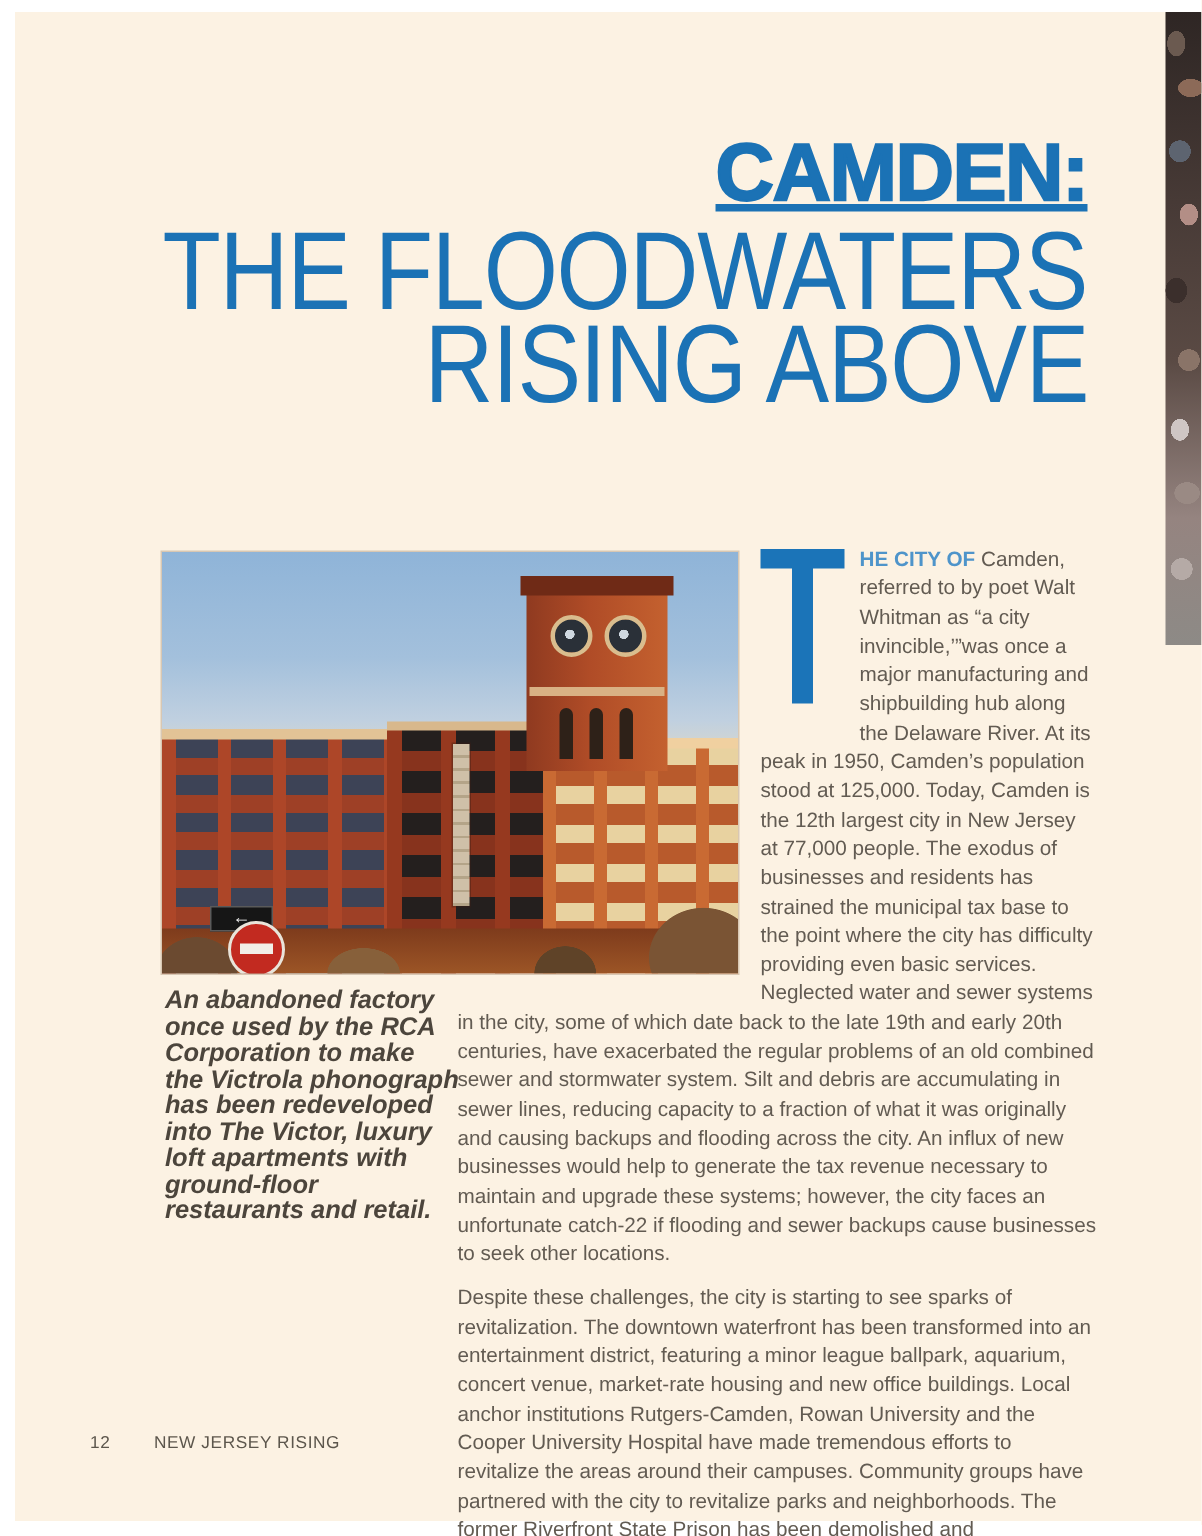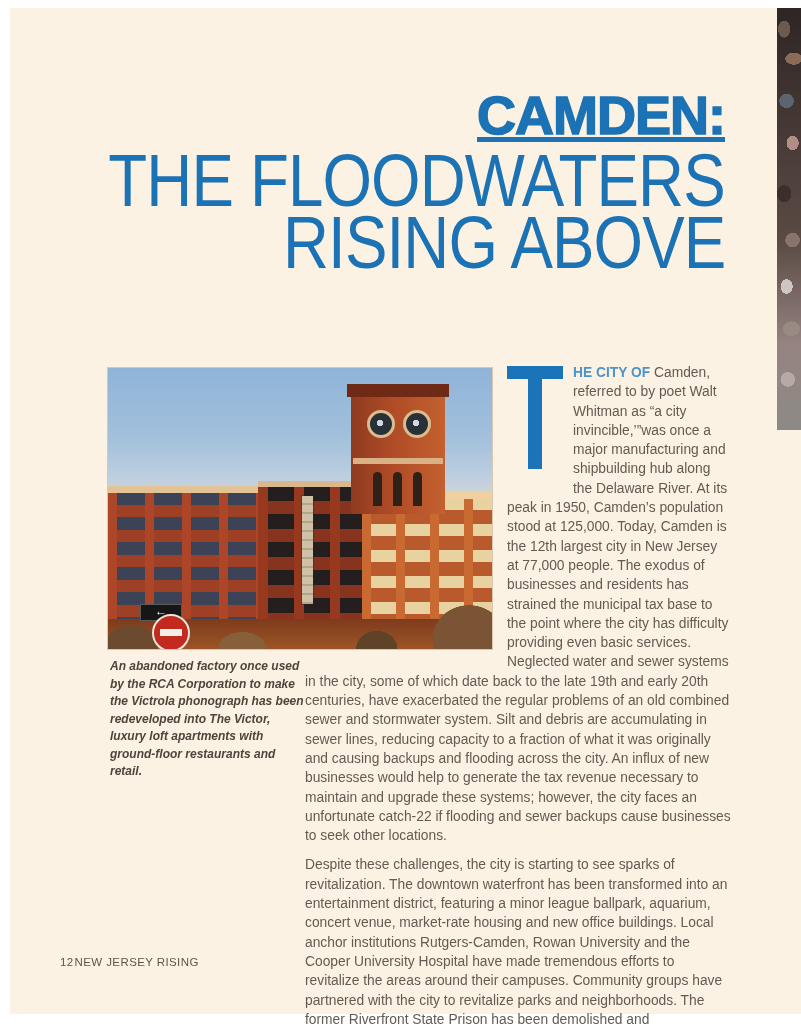--- a/index.html
+++ b/index.html
@@ -107,40 +107,40 @@
   .sign-noentry{
     position:absolute;left:44px;top:246px;width:34px;height:34px;border-radius:50%;
     background:#c22a20;border:2px solid #e9e4da;
   }
   .sign-noentry::before{
     content:"";position:absolute;left:6px;top:13px;width:22px;height:7px;background:#f2efe8;
   }
   
   .caption{
     position:absolute;left:100px;top:650px;width:196px;
-    font-style:italic;font-weight:bold;font-size:12px;line-height:17.5px;
+    font-style:italic;font-weight:bold;font-size:17px;line-height:17.5px;
     color:#4c453c;
   }
   
   .article{
     position:absolute;left:295px;top:355px;width:426px;
     font-size:13.8px;line-height:19.3px;color:#625b52;
     text-align:left;
   }
   .photo-spacer{float:left;width:202px;height:290px;}
   .dropcap-box{float:left;width:66px;height:116px;position:relative;}
   .dc-bar{position:absolute;left:0;top:3px;width:56px;height:13px;background:#1b74b8;}
   .dc-stem{position:absolute;left:21px;top:3px;width:14px;height:103px;background:#1b74b8;}
   .leadin{color:#4e94ca;font-weight:bold;}
   .article p{margin:0;}
   .article p + p{margin-top:10px;}
   .sr{position:absolute;width:1px;height:1px;overflow:hidden;clip:rect(0 0 0 0);}
   
   .footer{
-    position:absolute;left:50px;top:948px;display:flex;gap:1px;align-items:flex-end;
+    position:absolute;left:50px;top:948px;display:flex;gap:29px;align-items:flex-end;
     color:#5c564c;font-size:11.5px;letter-spacing:0.4px;
   }
   
   .edge-strip{
     position:absolute;left:767px;top:0;width:24px;height:422px;
     background:
       radial-gradient(10px 14px at 30% 5%,#6b5a50 0 60%,rgba(0,0,0,0) 61%),
       radial-gradient(14px 10px at 70% 12%,#8c6a58 0 60%,rgba(0,0,0,0) 61%),
       radial-gradient(12px 12px at 40% 22%,#5d6470 0 60%,rgba(0,0,0,0) 61%),
       radial-gradient(10px 12px at 65% 32%,#b38e86 0 60%,rgba(0,0,0,0) 61%),

